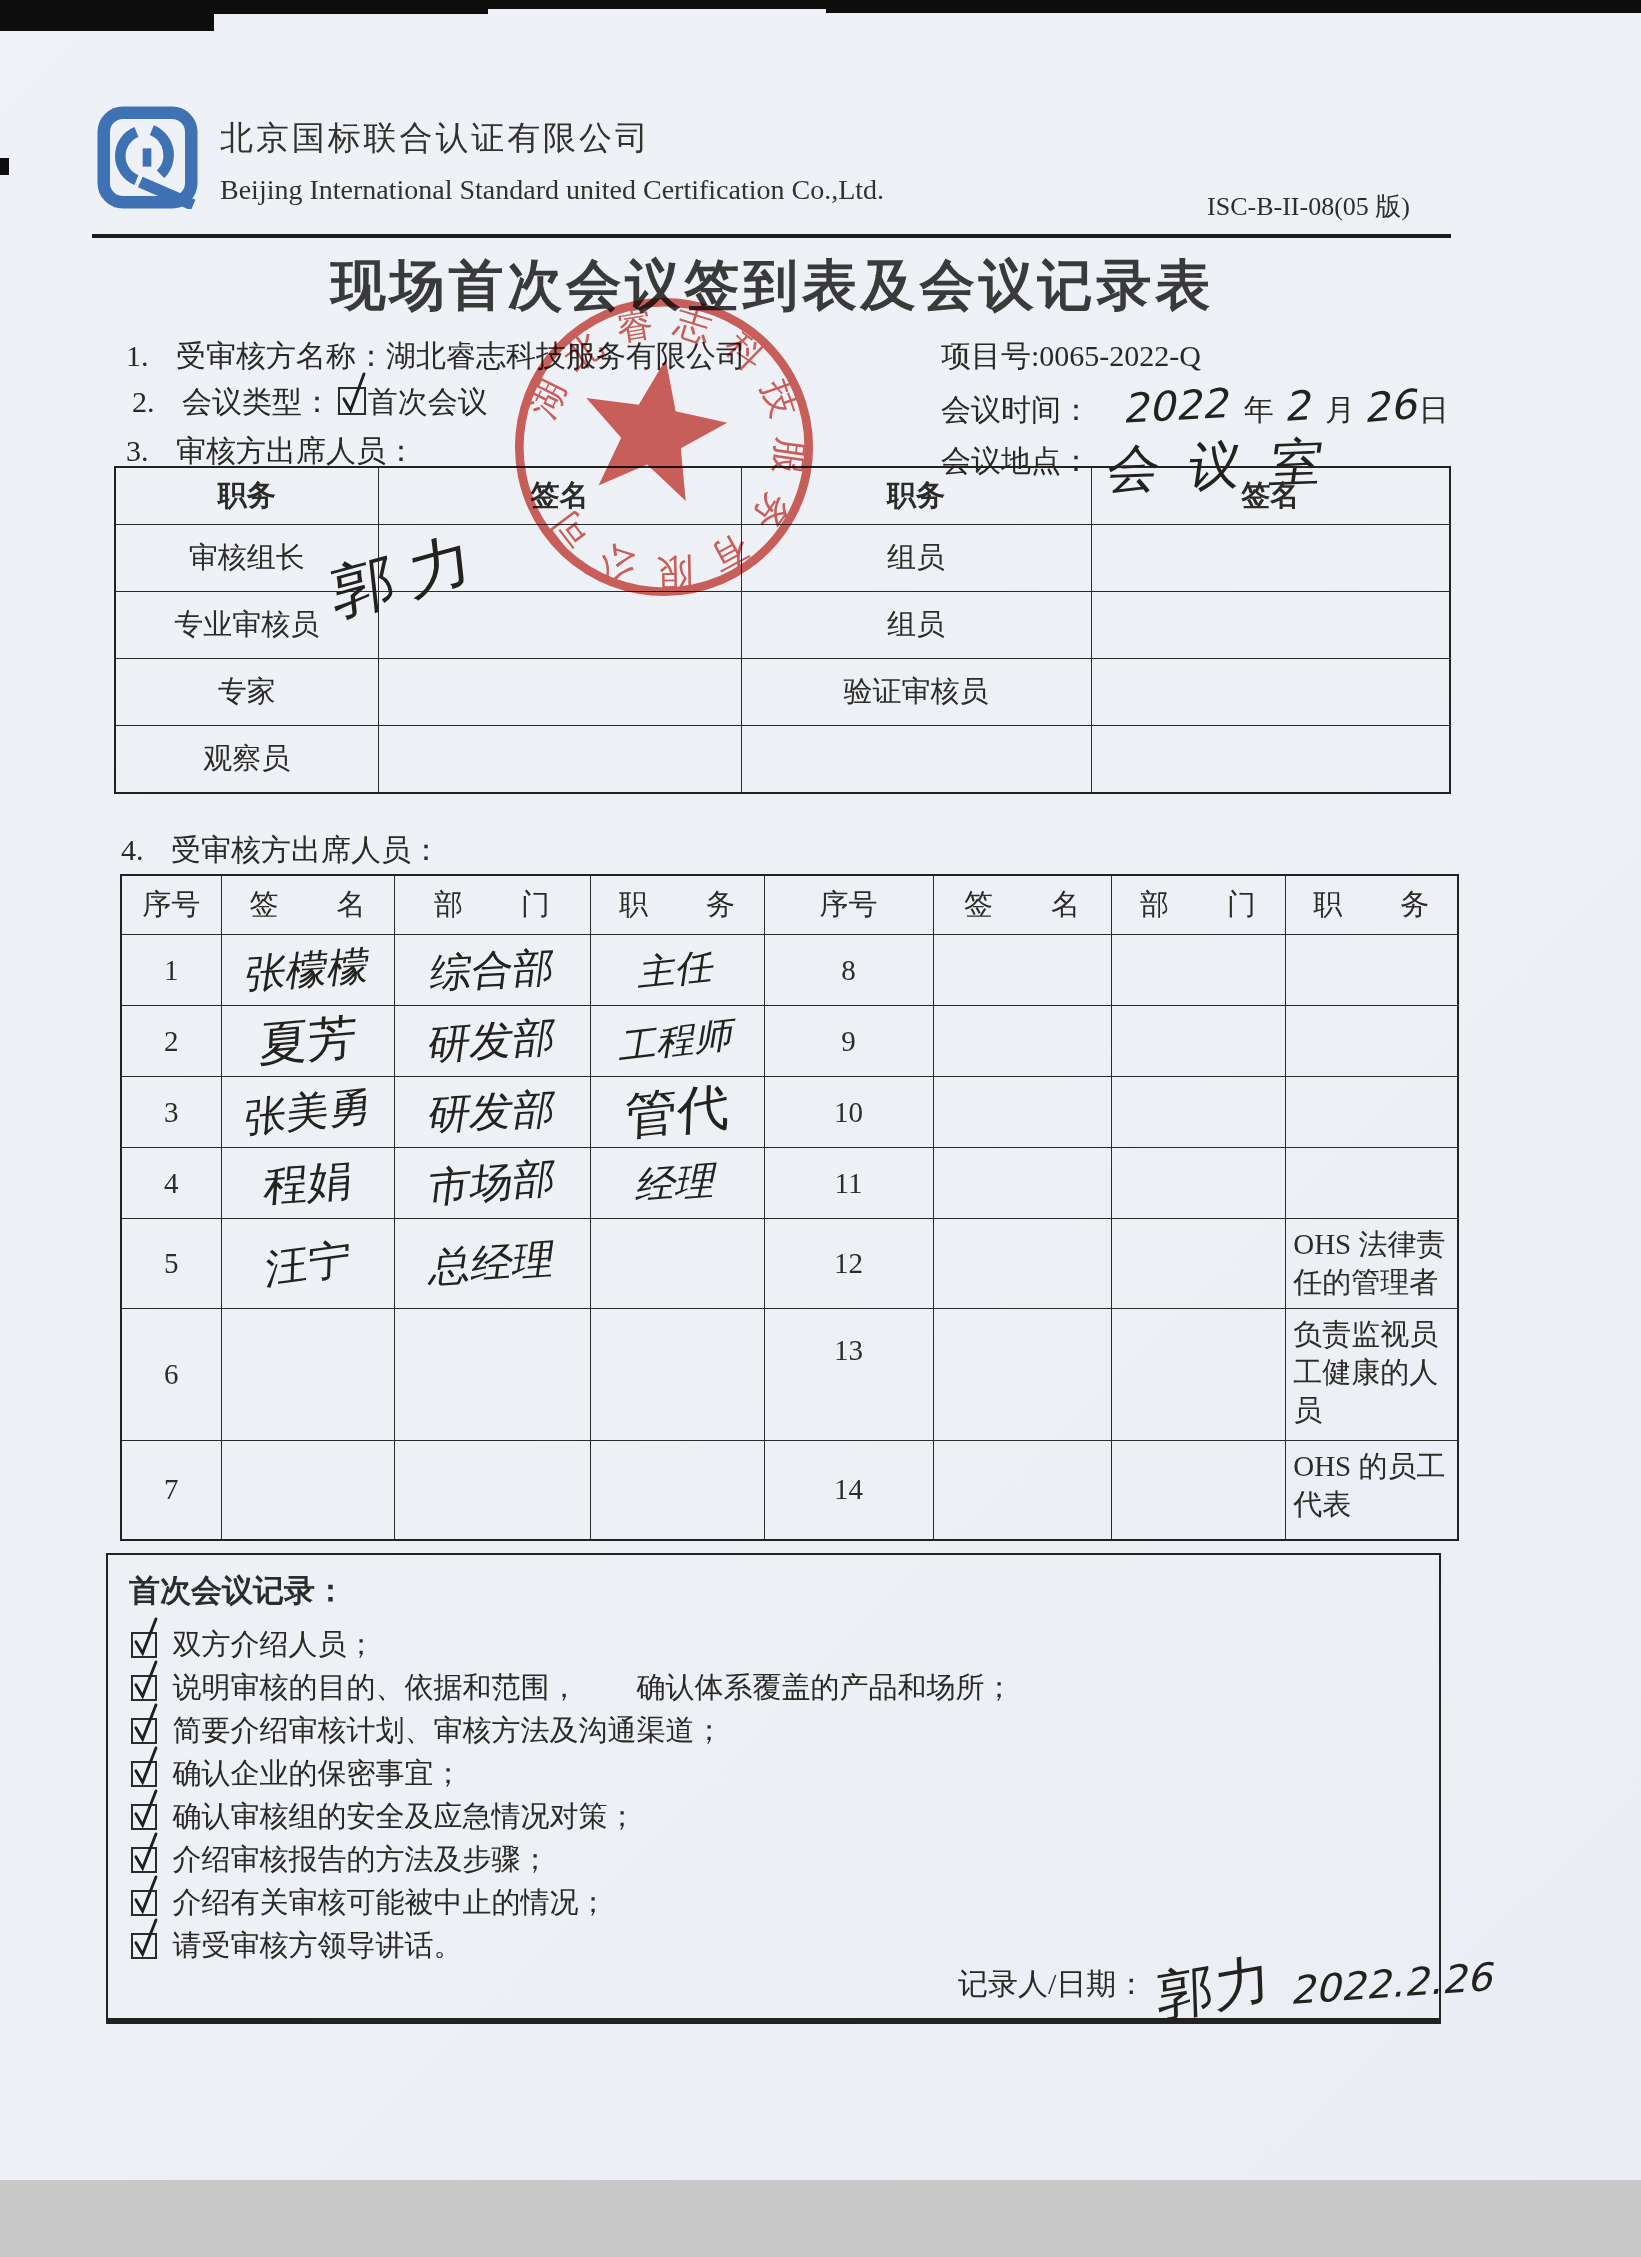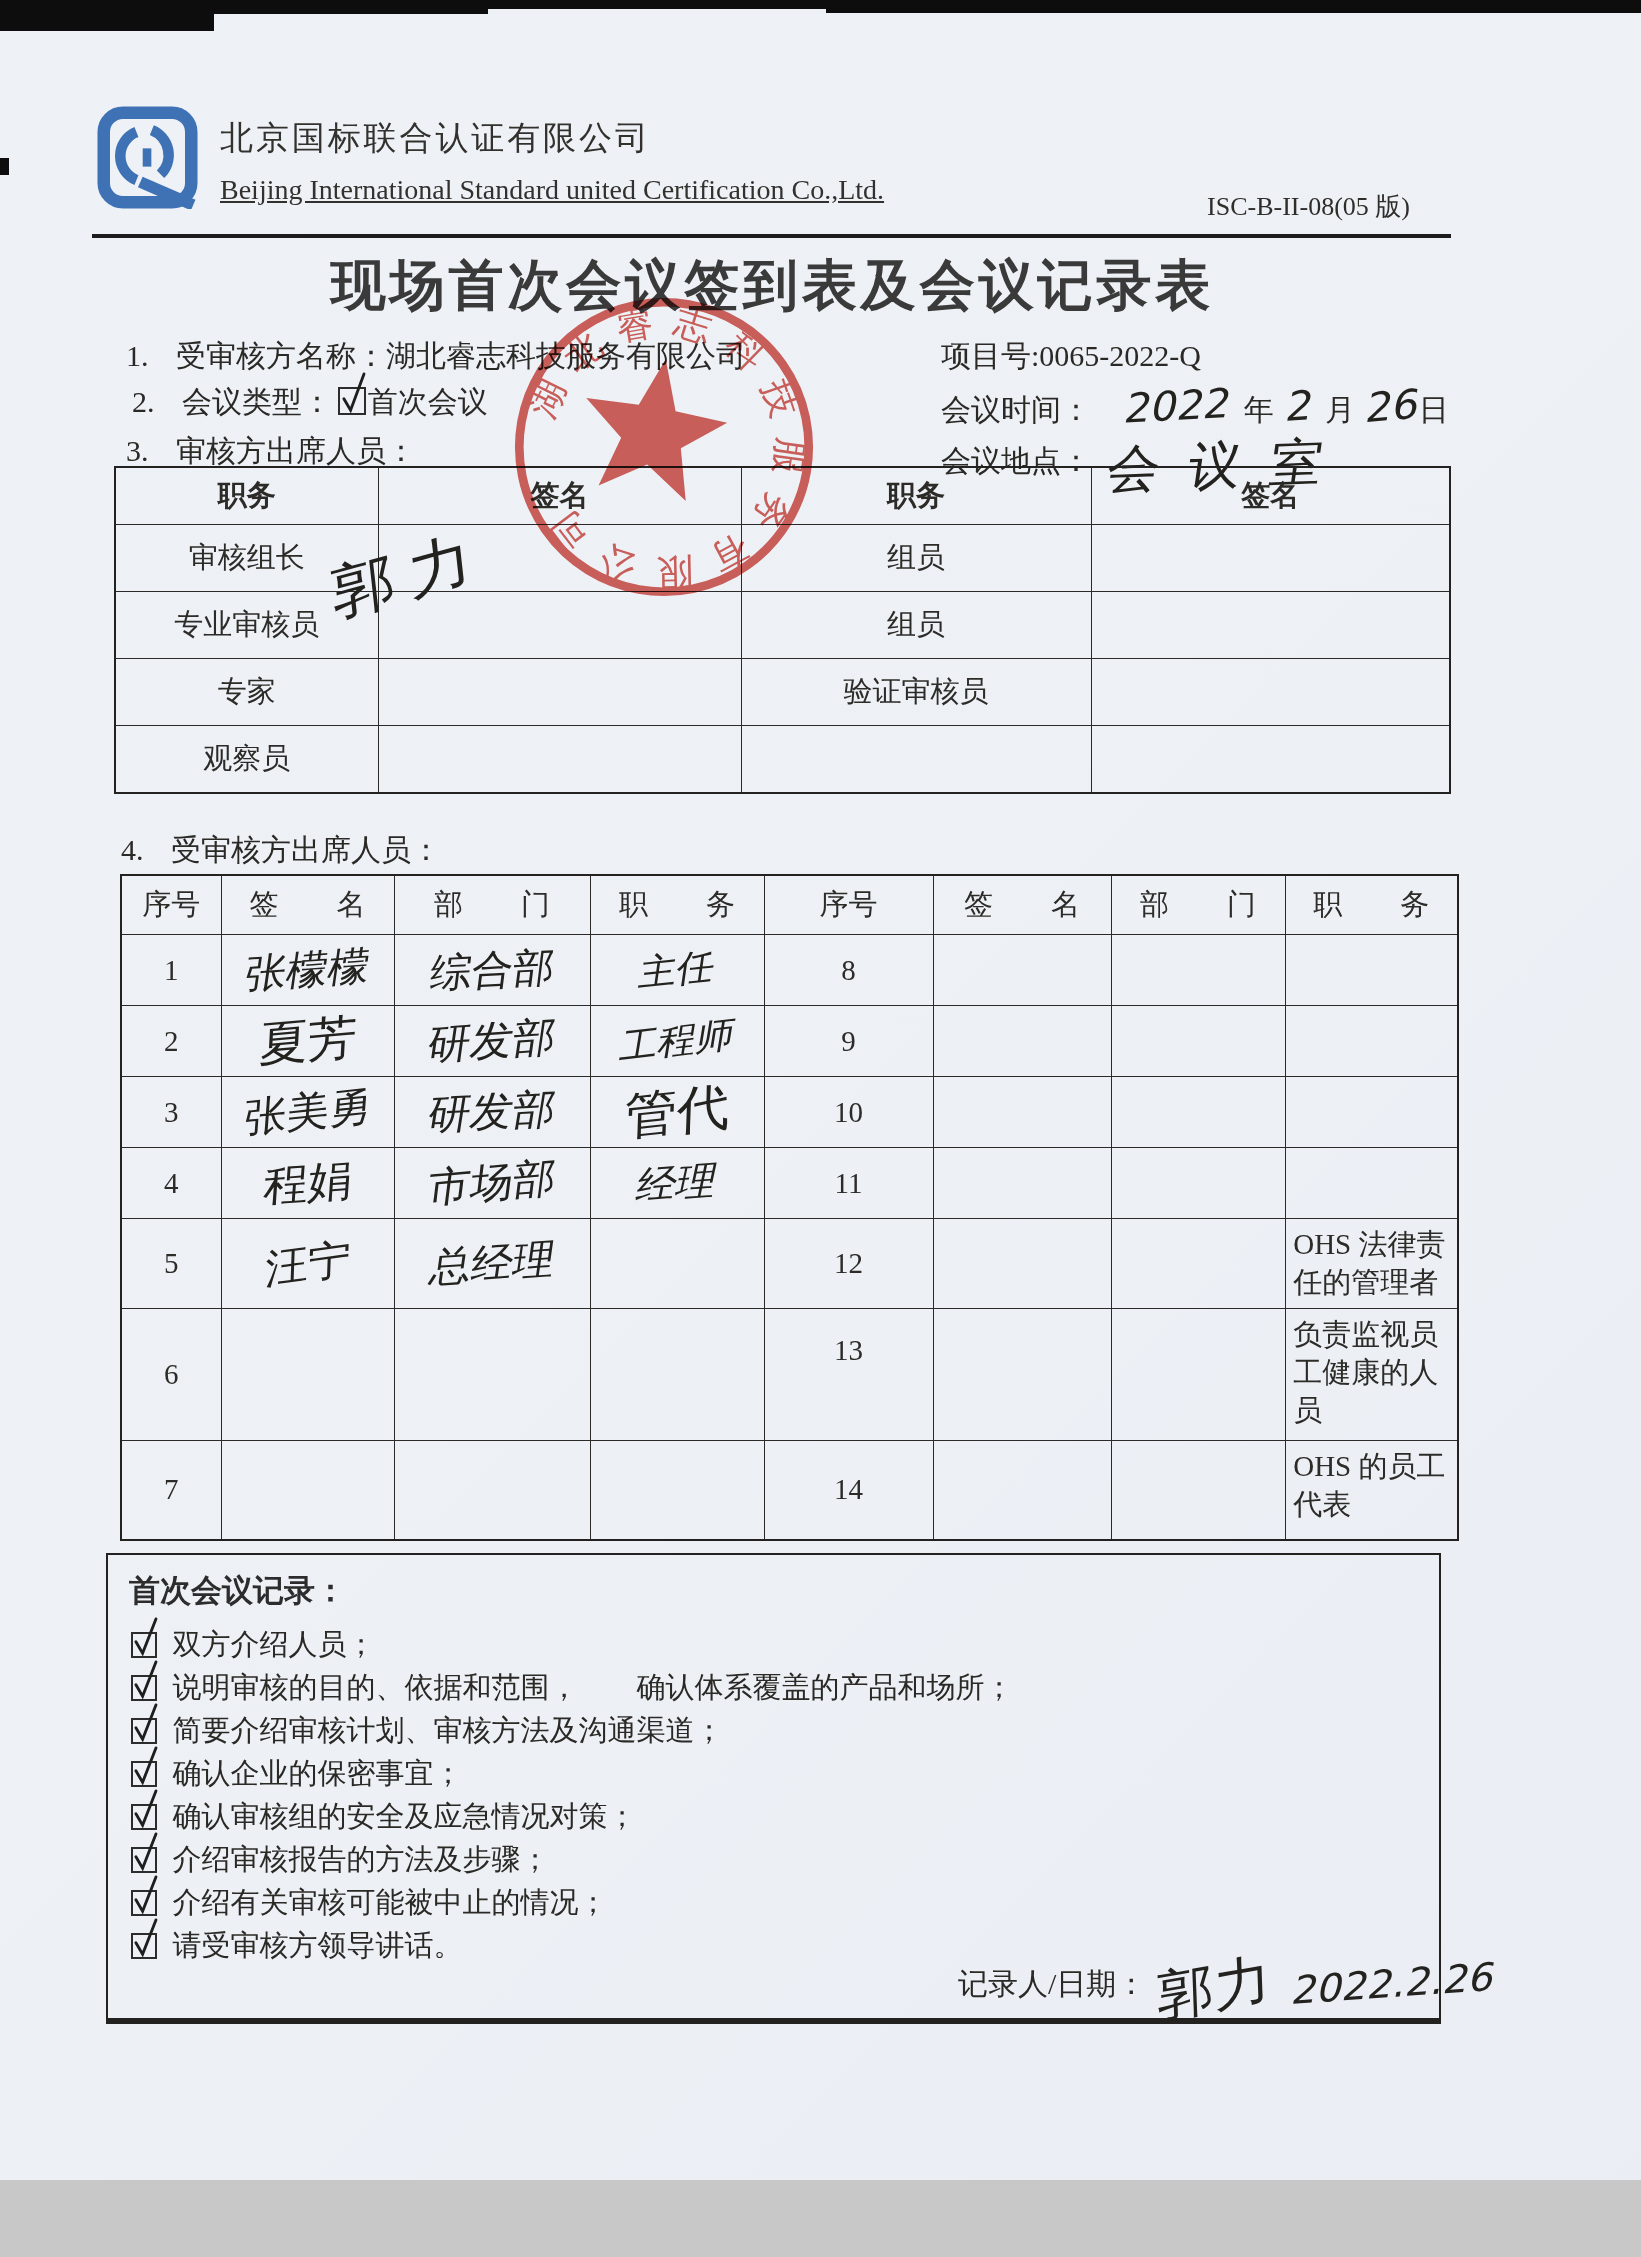--- a/index.html
+++ b/index.html
@@ -9,21 +9,21 @@
     background:linear-gradient(135deg,#eef2f7 0%,#edf1f6 55%,#eaeef4 100%);
     font-family:"Liberation Serif","DejaVu Serif",serif;
     color:#2e2c29;
     overflow:hidden;
   }
   .abs{position:absolute;}
   
   .scan-strip{background:#0d0d0d;}
   
   .company-cn{font-size:33px;letter-spacing:2.9px;color:#33312e;}
-  .company-en{font-size:28px;color:#33312e;text-decoration:underline;}
+  .company-en{font-size:28px;color:#33312e;}
   .doc-code{font-size:26px;color:#2f2d2a;width:367px;text-align:right;}
   .head-rule{background:#1c1c1c;height:3.9px;}
   .page-title{
     width:1361px;text-align:center;
     font-family:"Liberation Sans","DejaVu Sans",sans-serif;
     font-weight:bold;font-size:55px;letter-spacing:3.9px;color:#3a3a3a;
   }
   
   .meta{font-size:30px;white-space:nowrap;color:#2b2926;}
   .meta .no{display:inline-block;width:50px;}

